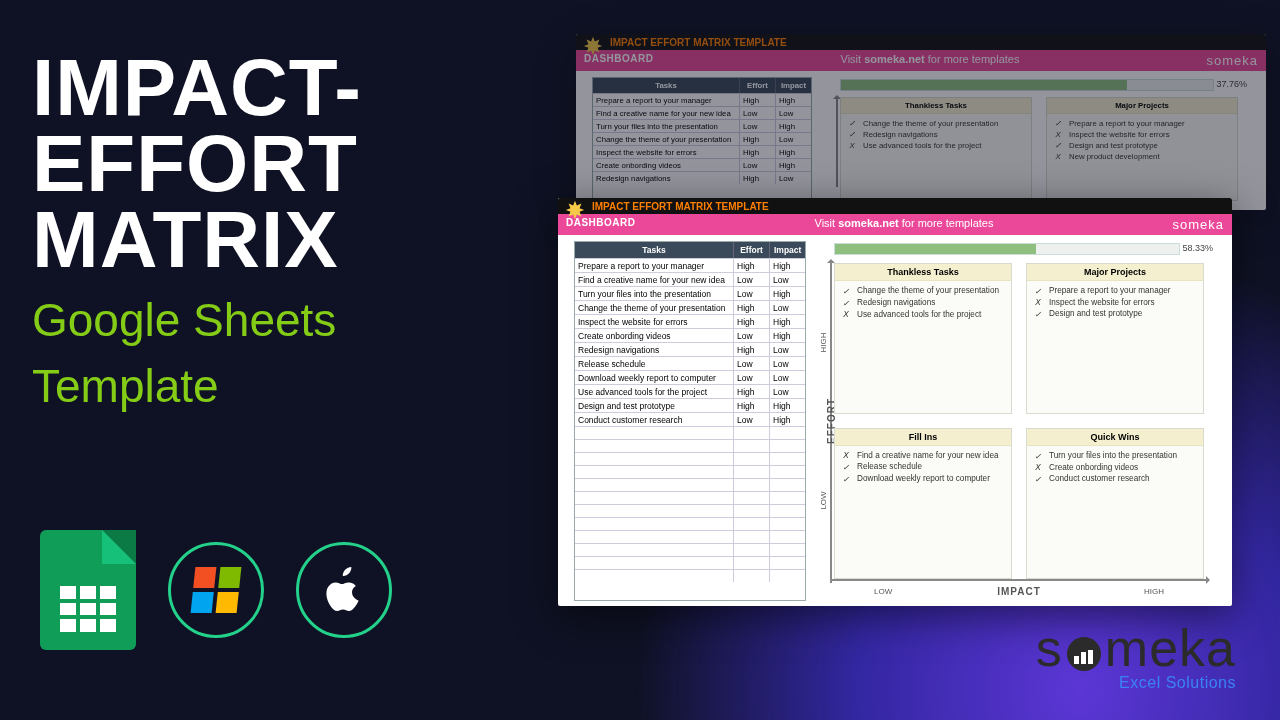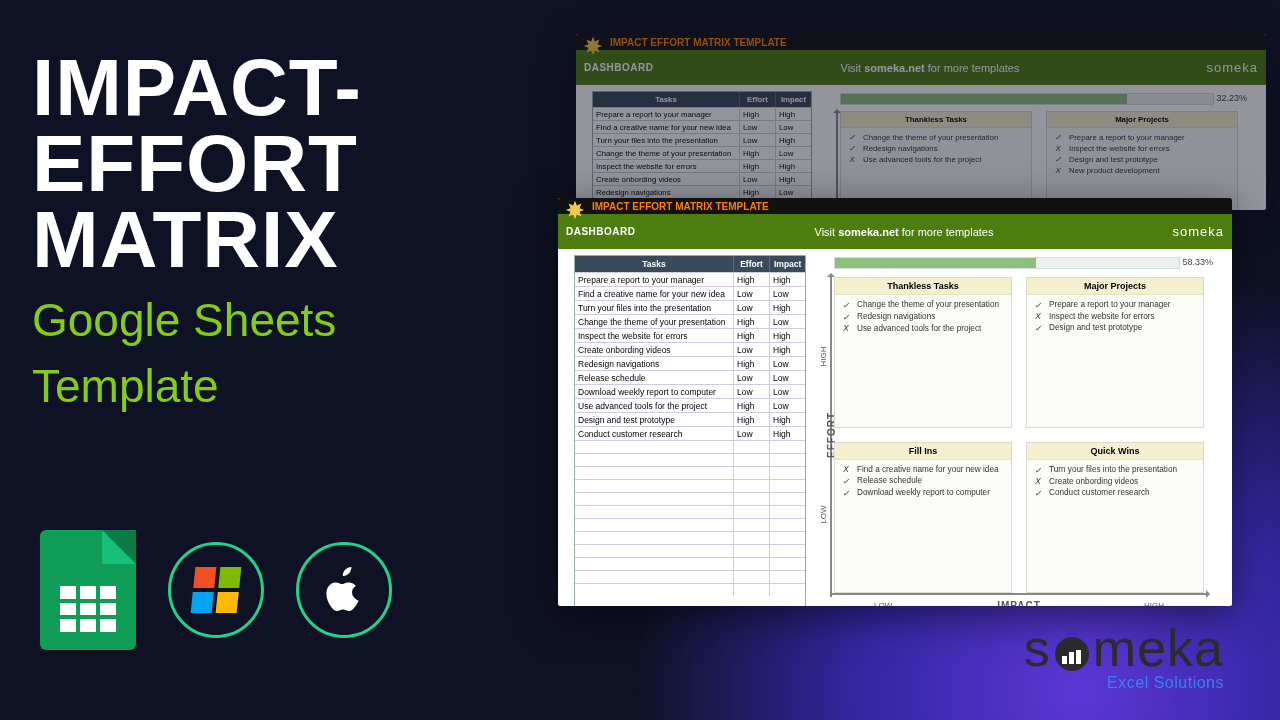--- a/index.html
+++ b/index.html
@@ -55,22 +55,22 @@
   }
   .shot.back { left:576px; top:34px; width:690px; height:176px; opacity:.55;
     filter: blur(.4px); }
   .shot.front { left:558px; top:198px; width:674px; height:408px; }
 
   .tmpl-header1 { background:#111; color:#ff7f00; font-size:10px; font-weight:700;
     padding:3px 8px 2px 34px; position:relative; }
   .tmpl-header1 .fleur {
     position:absolute; left:6px; top:1px; width:22px; height:22px;
   }
-  .tmpl-header2 { background:#4d7c0f; color:#fff; font-size:10px; padding:10px 8px;
-    display:flex; justify-content:space-between; align-items:center; }
+  .tmpl-header2 { background:#ec4899; color:#fff; font-size:10px; padding:3px 8px;
+    display:flex; justify-content:space-between; align-items:flex-start; }
   .tmpl-header2 .dash { font-weight:700; letter-spacing:.5px; }
   .tmpl-header2 .visit { font-size:11px; }
   .tmpl-header2 .visit b { font-weight:700; }
   .someka-mini { font-family: Arial; font-weight:300; letter-spacing:1px; font-size:13px; }
 
   .tmpl-body { display:flex; padding:6px 16px 8px; gap:10px; height:calc(100% - 34px); }
   .task-table { width:232px; border:1px solid #9aa; font-size:8.5px; }
   .task-table .thead { display:flex; background:#3a4a5a; color:#fff; font-weight:700; }
   .task-table .thead div { padding:3px 4px; }
   .task-table .thead .c-task { flex:1; text-align:center; }
@@ -115,21 +115,21 @@
   .arrow-x::after { content:""; position:absolute; right:-6px; top:-3px;
     border:4px solid transparent; border-left-color:#888; }
 
   
   .shot.back .tmpl-body { height:calc(100% - 34px); }
   .shot.back .task-table { font-size:7.8px; width:220px; }
   .shot.back .quad li, .shot.back .quad .q-title { font-size:7.8px; }
   .shot.back .matrix-grid { bottom:4px; top:20px; grid-template-rows:1fr; }
 
   
-  .brand { position:absolute; right:56px; bottom:28px; text-align:left; color:#222; }
+  .brand { position:absolute; right:44px; bottom:28px; text-align:left; color:#222; }
   .brand .word { font-size:52px; font-weight:400; letter-spacing:1px; color:#2b2b2b;
     display:flex; align-items:center; gap:4px; }
   .brand .dot {
     display:inline-block; width:34px; height:34px; background:#2b2b2b; border-radius:50%;
     position:relative; top:6px;
   }
   .brand .dot::after{
     content:""; position:absolute; left:7px; bottom:7px; width:20px; height:14px;
     background:
       linear-gradient(#fff,#fff) left 0 bottom 0 /5px 8px no-repeat,
@@ -242,21 +242,21 @@
           <div class="task-row">
             <div class="c-task">Redesign navigations</div>
             <div class="c-e">High</div>
             <div class="c-i">Low</div>
           </div>
         </div>
     </div>
     <div class="matrix-area">
       <div class="prog-wrap">
         <div class="prog-bar" style="width:76.92%"></div>
-        <span class="prog-label">32.23%</span>
+        <span class="prog-label">37.76%</span>
       </div>
       <div class="arrow-y"></div>
       <div class="matrix-grid">
         <div class="quad">
           <div class="q-title">Thankless Tasks</div>
           <ul id="back-thankless">
               <li>
                 <span class="mk">✓</span>
                 <span>Change the theme of your presentation</span>
               </li>

